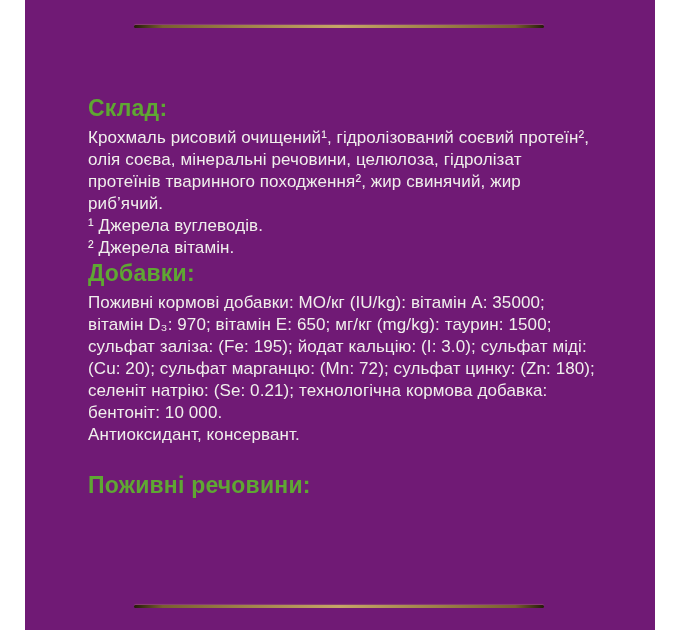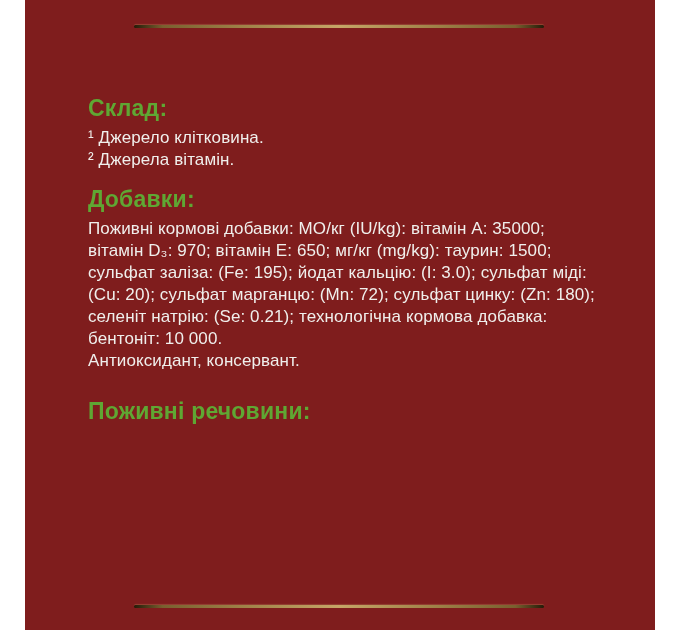--- a/index.html
+++ b/index.html
@@ -17,21 +17,21 @@
     height: 630px;
     background: #ffffff;
     overflow: hidden;
   }
   .panel {
     position: absolute;
     left: 25px;
     top: 0;
     width: 630px;
     height: 630px;
-    background: #7f1d1d;
+    background: #701a75;
     overflow: hidden;
   }
   .gold-line {
     position: absolute;
     left: 109px;
     width: 410px;
     height: 3px;
     border-radius: 2px;
     background: linear-gradient(90deg,
       #241b08 0%,
@@ -48,21 +48,21 @@
 
   .content {
     position: absolute;
     left: 63px;
     top: 0;
     width: 540px;
     color: #f0efec;
   }
   section { margin: 0; padding: 0; }
   .section-composition { margin-top: 95px; }
-  .section-additives { margin-top: 15px; }
+  .section-additives { margin-top: 1px; }
   .section-nutrients { margin-top: 26px; }
 
   .heading {
     margin: 0 0 5px 0;
     font-size: 23px;
     line-height: 27px;
     font-weight: bold;
     color: #5fa733;
     letter-spacing: 0.2px;
   }
@@ -81,21 +81,25 @@
 
 <div class="page">
   <div class="panel">
 
     <div class="gold-line top"></div>
 
     <div class="content">
 
       <section class="section-composition">
         <h2 class="heading">Склад:</h2>
-        <p class="footnote">¹ Джерело клітковина.</p>
+        <p class="body-text">Крохмаль рисовий очищений¹, гідролізований соєвий протеїн²,
+олія соєва, мінеральні речовини, целюлоза, гідролізат
+протеїнів тваринного походження², жир свинячий, жир
+риб’ячий.</p>
+        <p class="footnote">¹ Джерела вуглеводів.</p>
         <p class="footnote">² Джерела вітамін.</p>
       </section>
 
       <section class="section-additives">
         <h2 class="heading">Добавки:</h2>
         <p class="body-text">Поживні кормові добавки: МО/кг (IU/kg): вітамін A: 35000;
 вітамін D₃: 970; вітамін E: 650; мг/кг (mg/kg): таурин: 1500;
 сульфат заліза: (Fe: 195); йодат кальцію: (I: 3.0); сульфат міді:
 (Cu: 20); сульфат марганцю: (Mn: 72); сульфат цинку: (Zn: 180);
 селеніт натрію: (Se: 0.21); технологічна кормова добавка:

